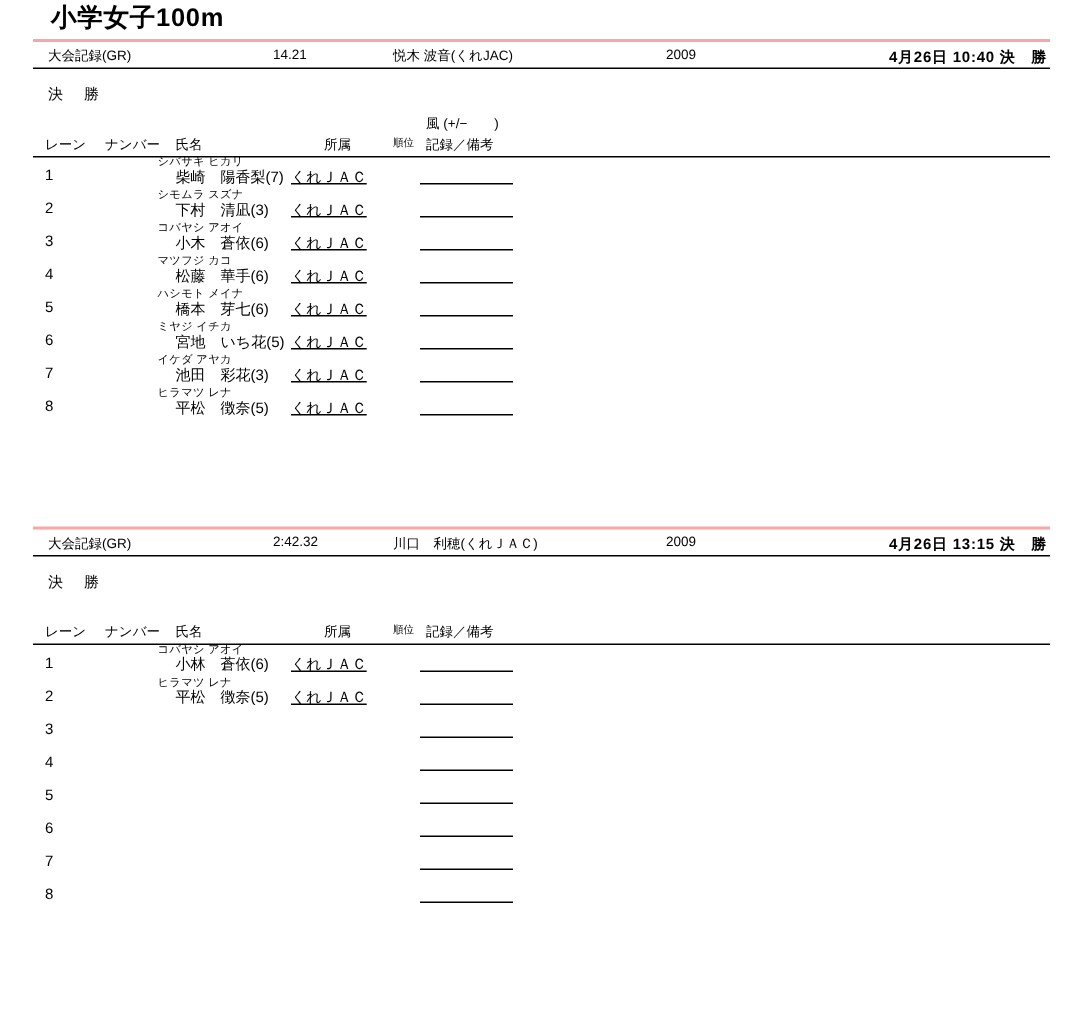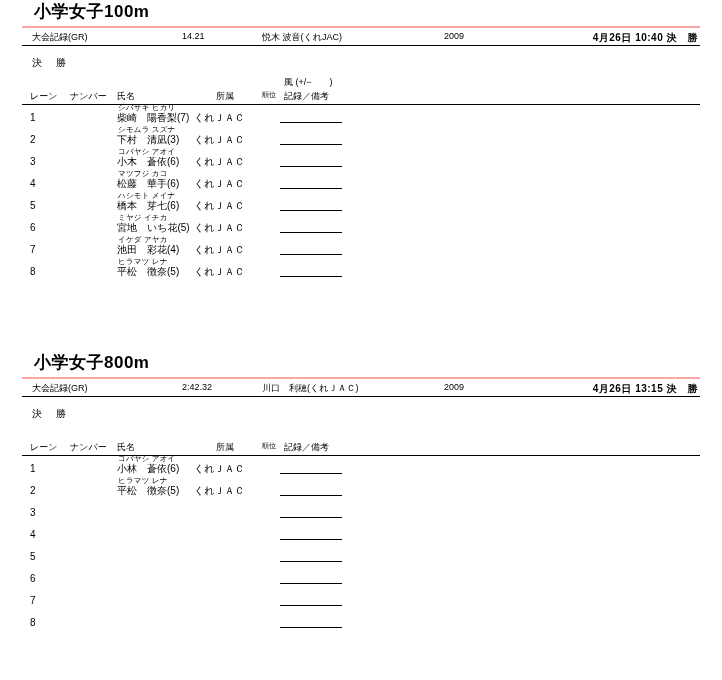--- a/index.html
+++ b/index.html
@@ -92,21 +92,21 @@
   .c-seedlbl{ left: 240px; font-size: 7px; top: 4px; }
   .c-result { left: 262px; }
 
   .entry {
     position: relative;
     height: 22px;
     font-size: 10px;
   }
   .entry .kana {
     position: absolute;
-    left: 96px;
+    left: 83px;
     top: -2px;
     font-size: 7.5px;
     letter-spacing: 0.2px;
     white-space: nowrap;
   }
   .entry .lane {
     position: absolute;
     left: 8px;
     top: 7px;
     font-size: 10px;
@@ -123,20 +123,21 @@
     top: 6px;
     font-size: 10px;
     white-space: nowrap;
   }
   .entry .team {
     position: absolute;
     left: 172px;
     top: 6px;
     font-size: 10px;
     white-space: nowrap;
+    text-decoration: underline;
   }
   .entry .resline {
     position: absolute;
     left: 258px;
     top: 17px;
     width: 62px;
     border-bottom: 1px solid #000;
     height: 0;
   }
   .spacer-1 { height: 70px; }
@@ -217,38 +218,37 @@
       <span class="lane">6</span>
       <span class="num"></span>
       <span class="nm">宮地　いち花(5)</span>
       <span class="team">くれＪＡＣ</span>
       <span class="resline"></span>
     </div>
     <div class="entry">
       <span class="kana">イケダ アヤカ</span>
       <span class="lane">7</span>
       <span class="num"></span>
-      <span class="nm">池田　彩花(4)</span>
+      <span class="nm">池田　彩花(3)</span>
       <span class="team">くれＪＡＣ</span>
       <span class="resline"></span>
     </div>
     <div class="entry">
       <span class="kana">ヒラマツ レナ</span>
       <span class="lane">8</span>
       <span class="num"></span>
       <span class="nm">平松　徴奈(5)</span>
       <span class="team">くれＪＡＣ</span>
       <span class="resline"></span>
     </div>
   </div>
 
   <div class="spacer-1"></div>
 
   <div class="event-block">
-    <div class="event-title">小学女子800m</div>
 
     <div class="record-row">
       <span class="rec-label">大会記録(GR)</span>
       <span class="rec-mark">2:42.32</span>
       <span class="rec-holder">川口　利穂(くれＪＡＣ)</span>
       <span class="rec-year">2009</span>
       <span class="rec-datetime">4月26日 13:15 決　勝</span>
     </div>
 
     <div class="round-label">決　勝</div>

